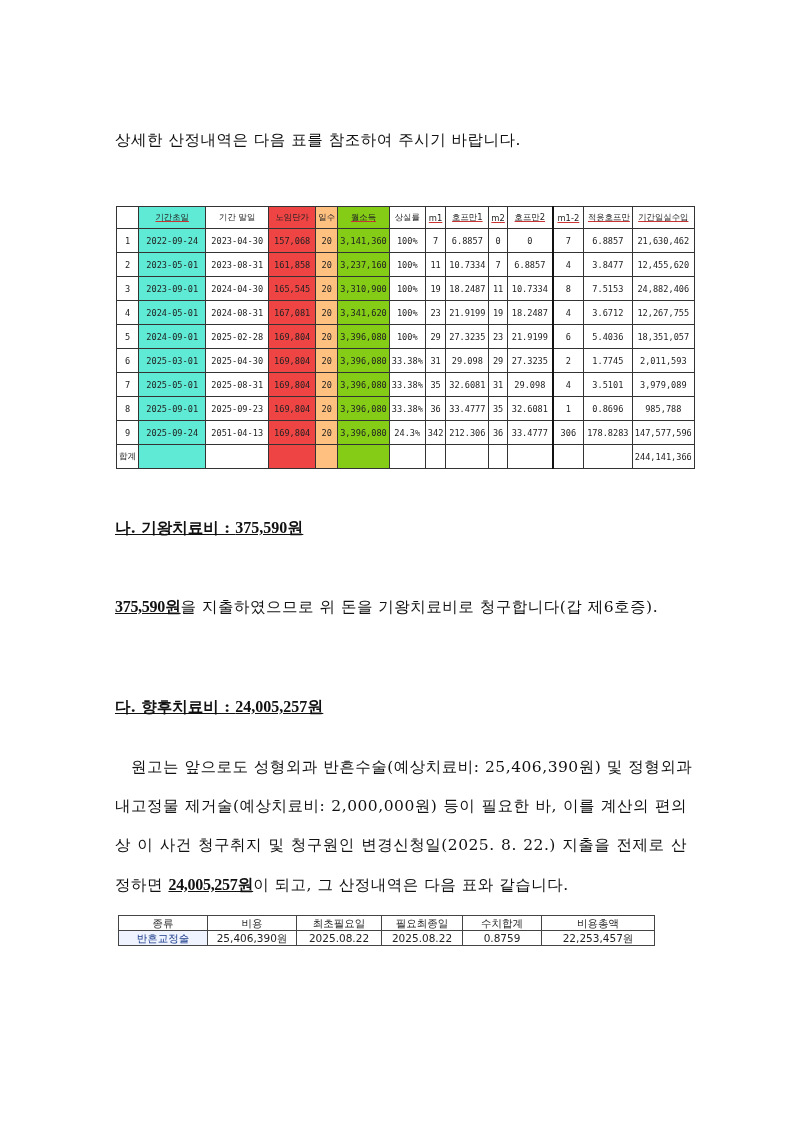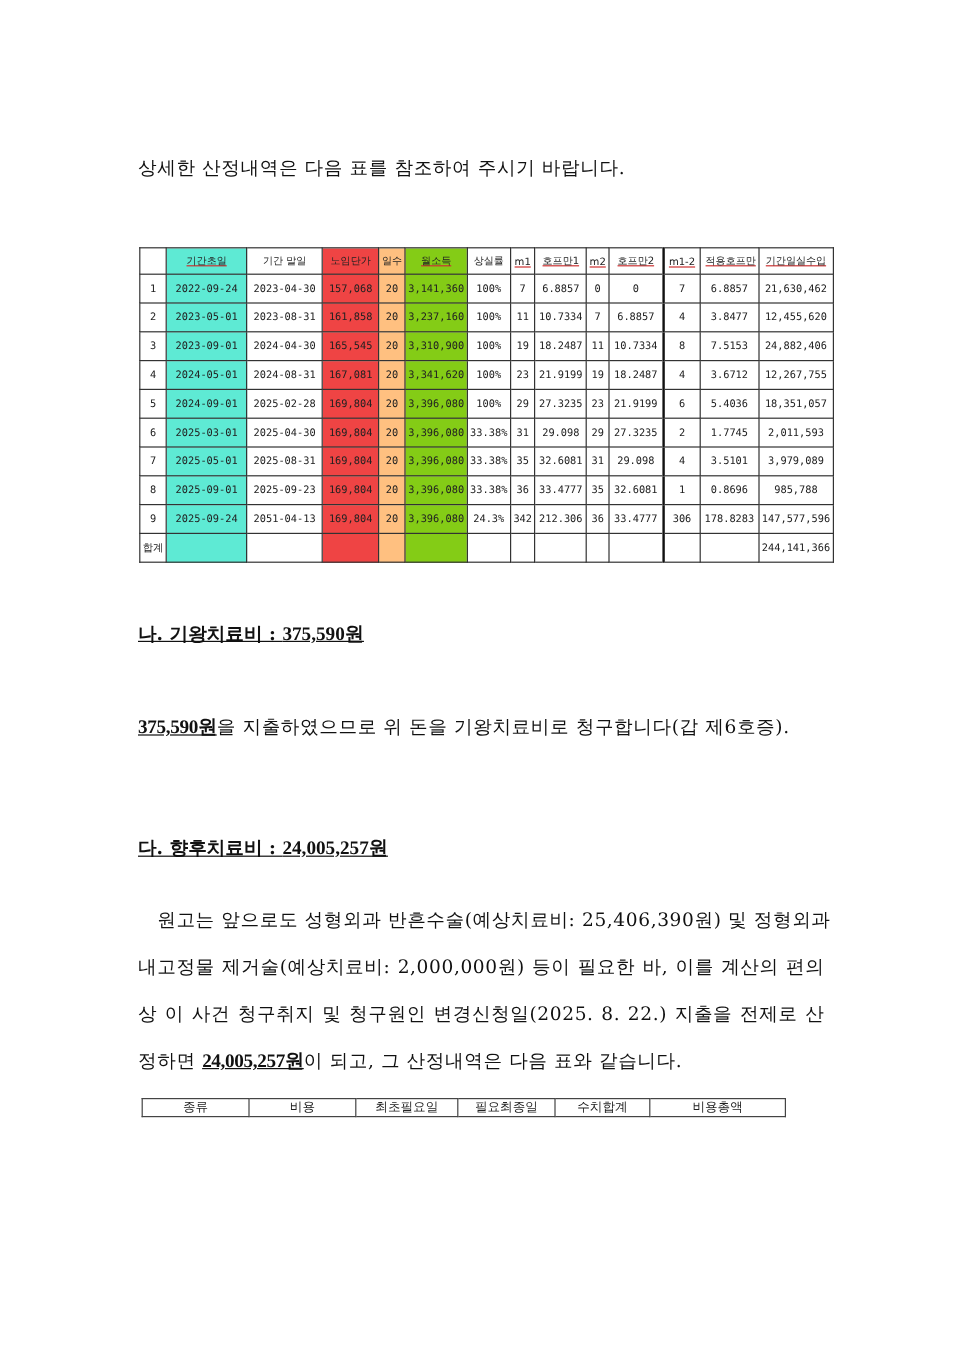--- a/index.html
+++ b/index.html
@@ -236,14 +236,22 @@
 <table class="future">
   <tbody>
       <tr>
     <td style="width:80px;">종류</td>
     <td style="width:80px;">비용</td>
     <td style="width:76px;">최초필요일</td>
     <td style="width:72px;">필요최종일</td>
     <td style="width:70px;">수치합계</td>
     <td style="width:104px;">비용총액</td>
   </tr>
+  <tr>
+    <td class="kind-blue">반흔교정술</td>
+    <td>25,406,390원</td>
+    <td>2025.08.22</td>
+    <td>2025.08.22</td>
+    <td>0.8759</td>
+    <td>22,253,457원</td>
+  </tr>
 </tbody>
   </table>
 
 </body></html>

